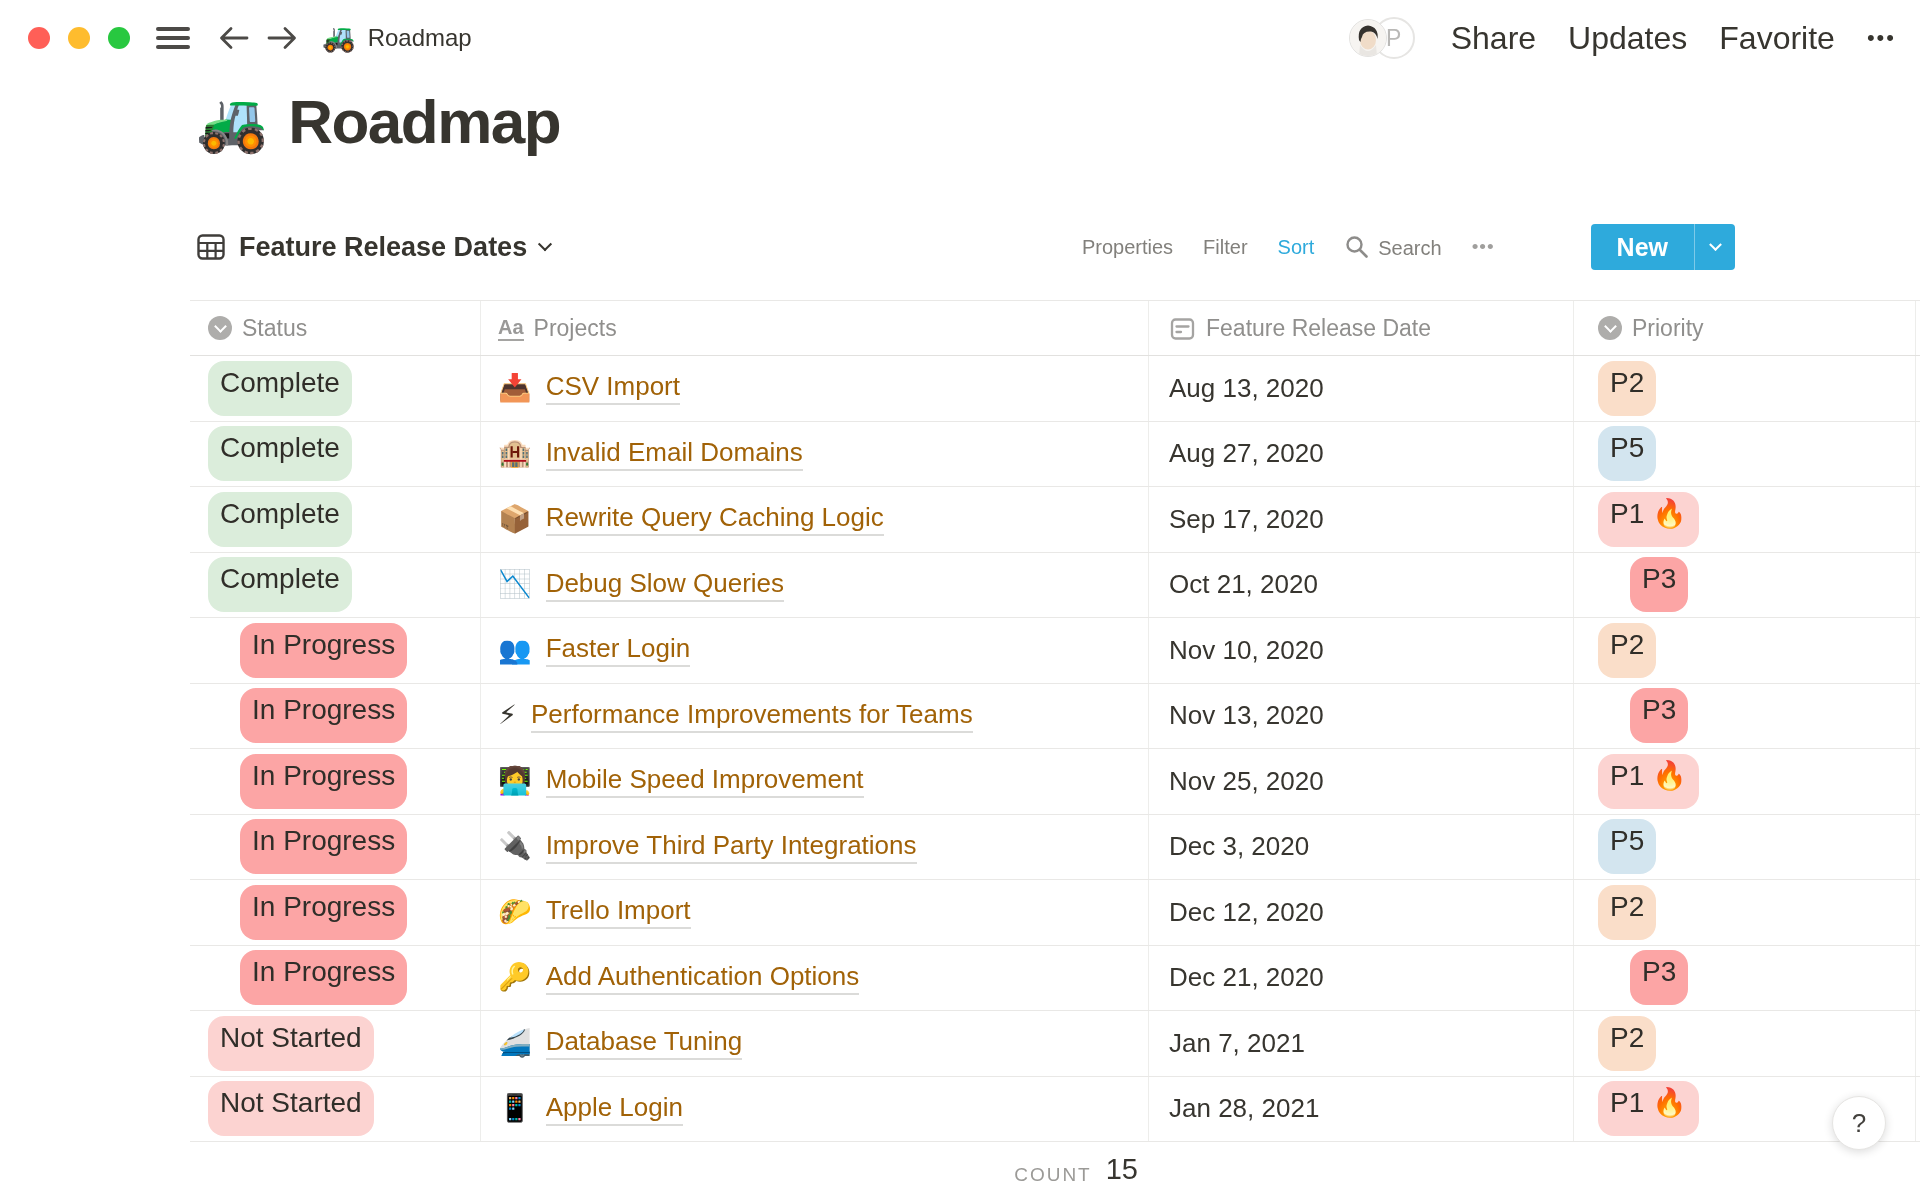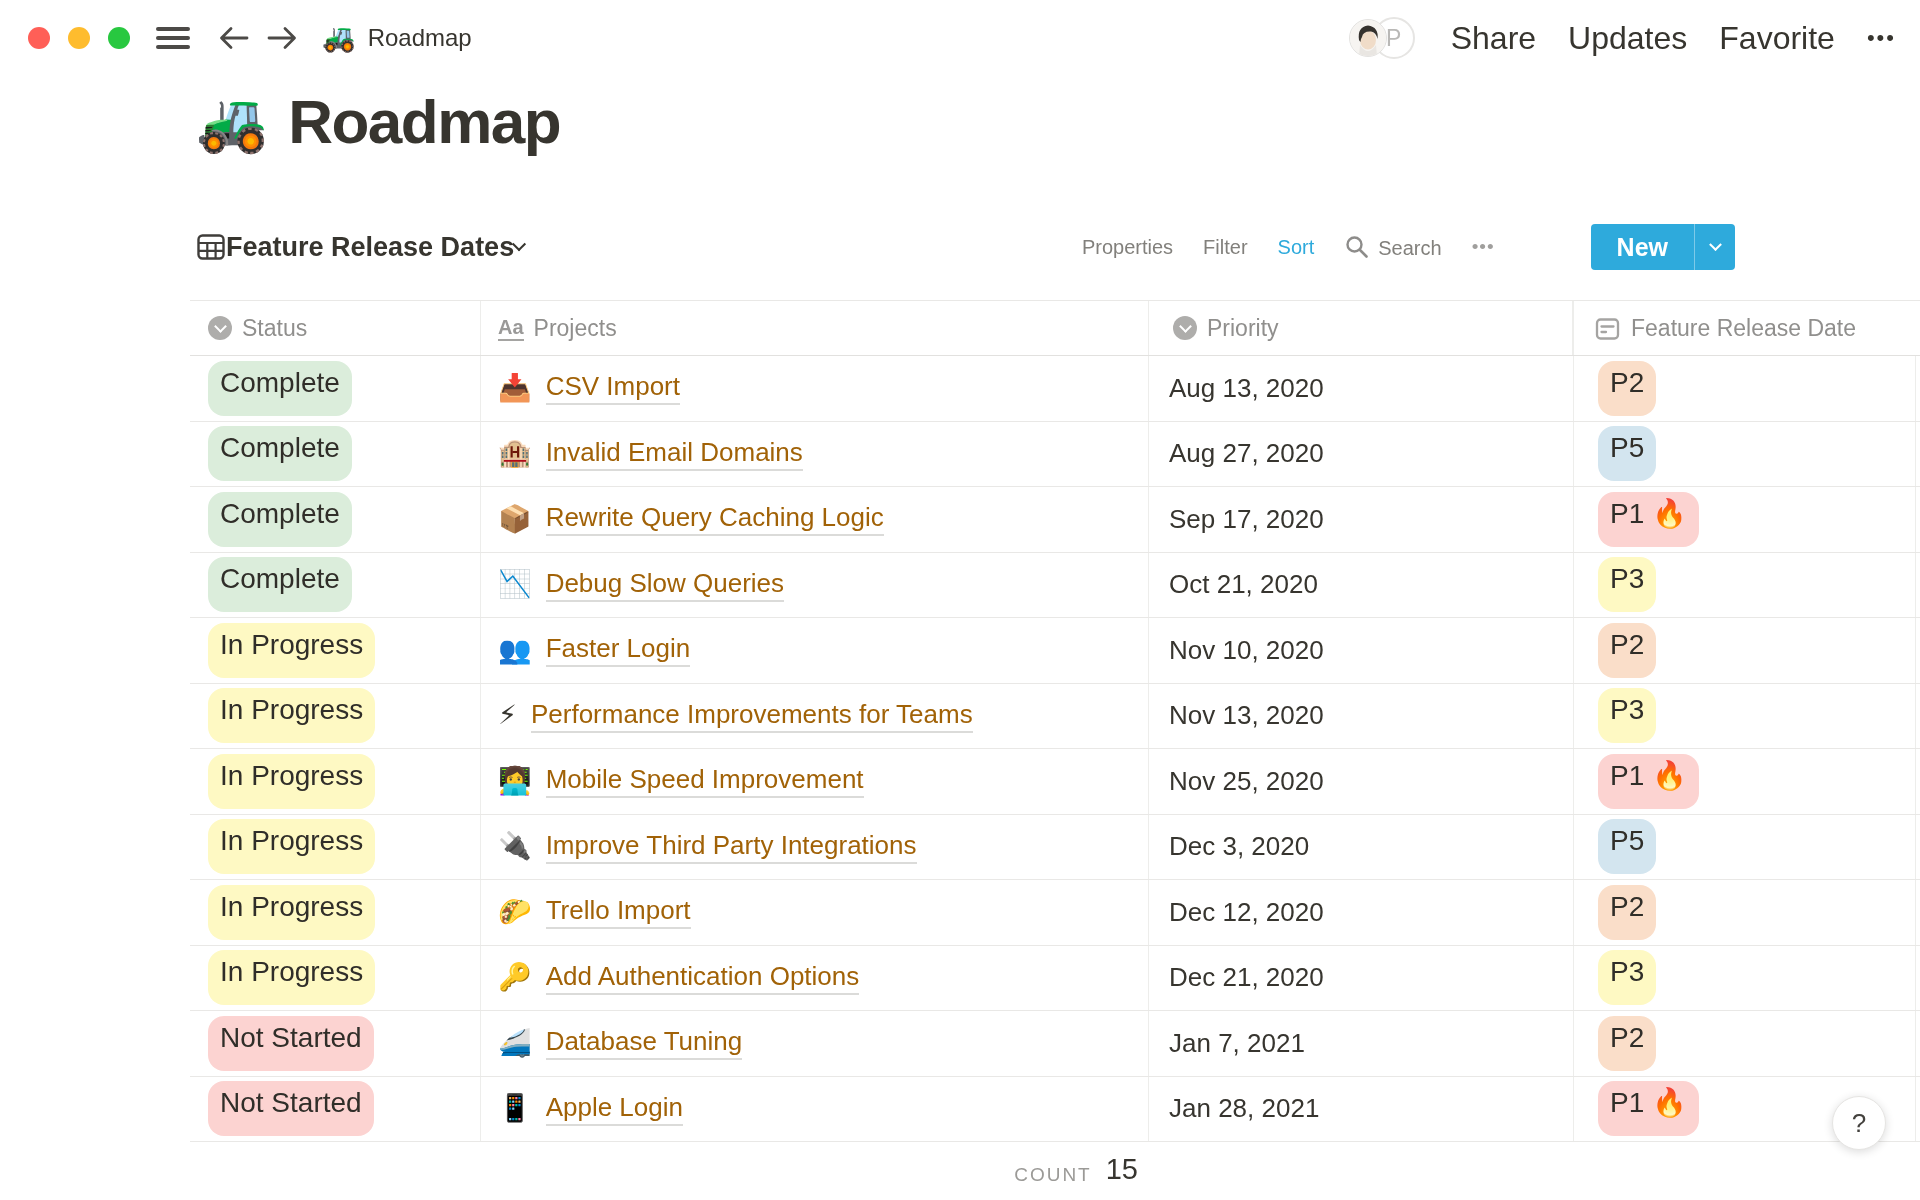--- a/index.html
+++ b/index.html
@@ -30,21 +30,21 @@
   .avatar-p { width:42px; height:42px; border-radius:50%; border:2px solid #e6e5e3; background:#fff;
     display:flex; align-items:center; justify-content:center; font-size:23px; color:#b9b8b6; margin-left:-14px; z-index:1; }
   .topbar-action { font-size:32px; color:#37352f; cursor:pointer; }
   .topbar-more { font-size:22px; letter-spacing:2px; color:#37352f; cursor:pointer; }
   
   .page-title { position:absolute; top:86px; left:196px; display:flex; align-items:center; gap:20px; }
   .page-title .emoji { font-size:58px; line-height:1; }
   .page-title .text { font-size:62px; font-weight:700; letter-spacing:-1.5px; color:#37352f; }
   
   .viewbar { position:absolute; top:222px; left:196px; right:0; height:50px; }
-  .view-left { position:absolute; left:0; top:0; height:50px; display:flex; align-items:center; cursor:pointer; }
+  .view-left { position:absolute; left:0; top:0; height:50px; display:flex; align-items:center; gap:13px; cursor:pointer; }
   .view-title { font-size:27px; font-weight:700; color:#37352f; }
   .chev { display:inline-block; width:10px; height:10px; border-right:2.5px solid #37352f; border-bottom:2.5px solid #37352f; transform:rotate(45deg) translate(-2px,-2px); }
   .view-right { position:absolute; right:185px; top:0; height:50px; display:flex; align-items:center; gap:30px; }
   .tb-item { font-size:20px; color:#82807c; cursor:pointer; }
   .tb-item.active { color:#2eaadc; }
   .search-group { display:flex; align-items:flex-end; gap:8px; cursor:pointer; }
   .tb-more { font-size:19px; letter-spacing:1px; color:#a09f9d; cursor:pointer; }
   .new-btn { margin-left:66px; height:46px; background:#2eaadc; border-radius:4px; display:flex; align-items:stretch; cursor:pointer; overflow:hidden; }
   .new-btn .label { padding:0 26px; display:flex; align-items:center; color:#fff; font-size:25px; font-weight:600; }
   .new-btn .divider { width:1px; background:rgba(255,255,255,0.38); }
@@ -60,21 +60,21 @@
   .c-project { padding-left:17px; border-left:1px solid #ededeb; gap:14px; }
   .c-date    { padding-left:20px; border-left:1px solid #ededeb; font-size:26px; color:#37352f; }
   .c-priority{ padding-left:24px; border-left:1px solid #ededeb; border-right:1px solid #ededeb; }
   .hcell { font-size:23px; color:#908f8d; gap:10px; cursor:pointer; }
   .select-icon { width:24px; height:24px; border-radius:50%; background:#aeadab; position:relative; flex:none; }
   .select-icon::after { content:""; position:absolute; left:7.5px; top:5.5px; width:7px; height:7px;
     border-right:2.4px solid #fff; border-bottom:2.4px solid #fff; transform:rotate(45deg); }
   .aa-icon { font-size:20px; font-weight:600; color:#9a9998; border-bottom:2px solid #a5a4a2; line-height:1.1; padding-bottom:1px; }
   .badge { display:inline-block; padding:4px 12px 16px; border-radius:16px; font-size:28px; color:#302e29; line-height:1.25; white-space:nowrap; }
   .bg-green { background:#dbeddb; }
-  .bg-yellow{ background:#fef9c3; }
+  .bg-yellow{ background:#fca5a5;margin-left:32px; }
   .bg-red   { background:#fcd3d1; }
   .bg-orange{ background:#fadec9; }
   .bg-blue  { background:#d3e5ef; }
   .proj-emoji { font-size:27px; line-height:1; flex:none; }
   .proj-link { font-size:26px; font-weight:500; color:#a16207; border-bottom:2px solid rgba(55,53,47,0.18); padding-bottom:1px; cursor:pointer; white-space:nowrap; }
   
   .tfoot { position:absolute; top:1130px; left:190px; width:958px; height:56px;
     display:flex; align-items:flex-end; justify-content:flex-end; gap:14px; padding-right:10px; cursor:pointer; }
   .count-label { font-size:19px; letter-spacing:2px; color:#9b9a97; }
   .count-value { font-size:29px; color:#37352f; }
@@ -170,31 +170,31 @@
 <div class="table">
   <div class="trow thead">
     <div class="cell hcell c-status">
       <span class="select-icon"></span>
       <span>Status</span>
     </div>
     <div class="cell hcell c-project">
       <span class="aa-icon">Aa</span>
       <span>Projects</span>
     </div>
-    <div class="cell hcell c-priority">
-      <span class="select-icon"></span>
-      <span>Priority</span>
-    </div>
     <div class="cell hcell c-date" style="font-size:23px;color:#908f8d;gap:10px;">
       <svg width="27" height="27" viewBox="0 0 27 27">
         <rect x="3" y="4.5" width="21" height="19" rx="3.5" fill="none" stroke="#a5a4a2" stroke-width="2.3"></rect>
         <path d="M7.5 11.5 H19.5 M7.5 17 H12" stroke="#a5a4a2" stroke-width="2.3" stroke-linecap="round"></path>
       </svg>
       <span>Feature Release Date</span>
     </div>
+    <div class="cell hcell c-priority">
+      <span class="select-icon"></span>
+      <span>Priority</span>
+    </div>
   </div>
   <div class="tbody">
       <div class="trow">
     <div class="cell c-status">
       <span class="badge bg-green">Complete</span>
     </div>
     <div class="cell c-project">
       <span class="proj-emoji">📥</span>
       <span class="proj-link">CSV Import</span>
     </div>

